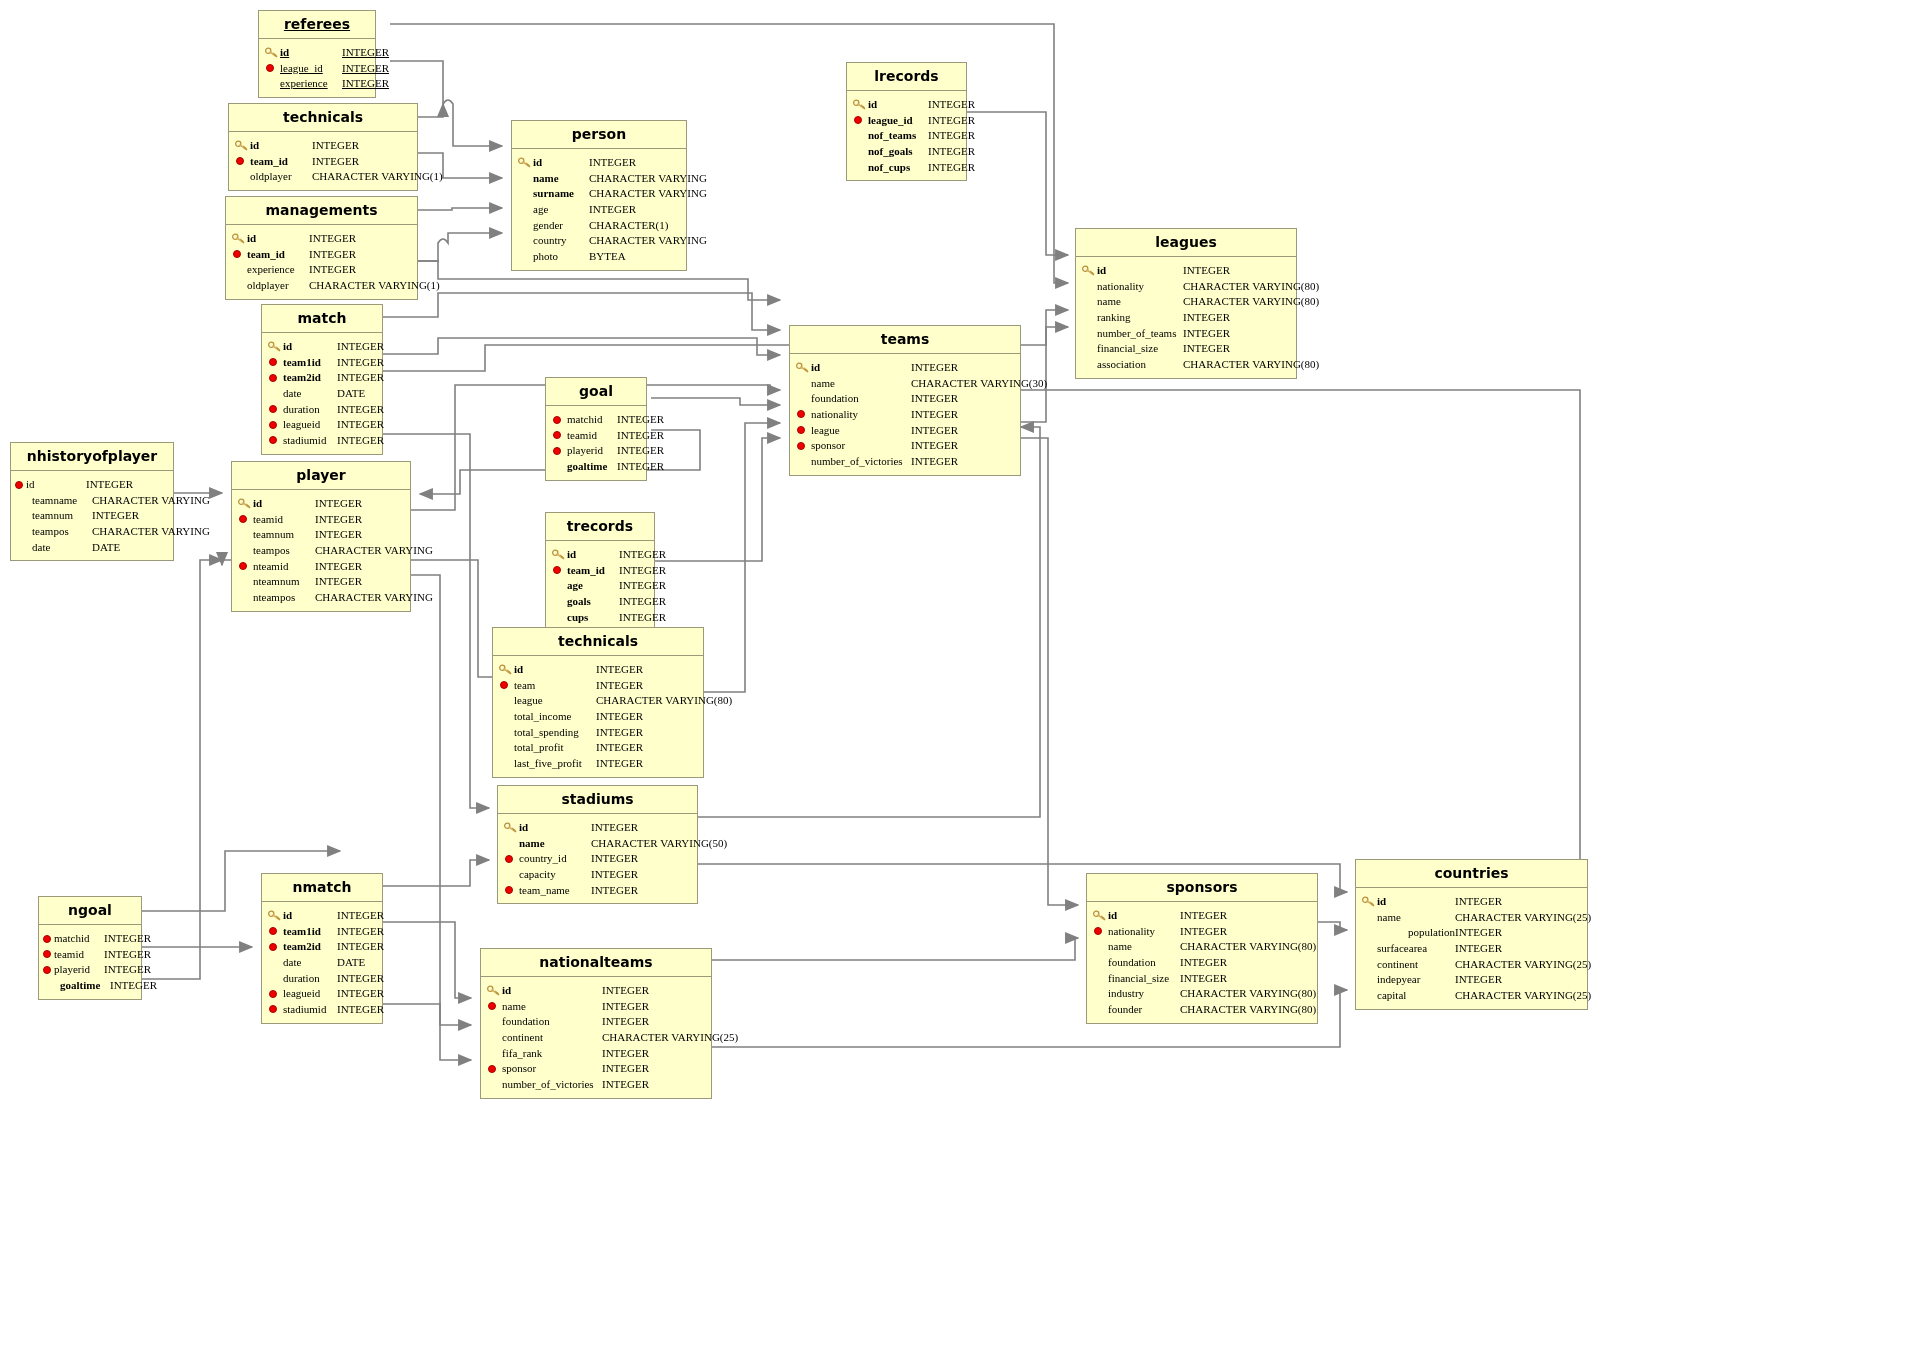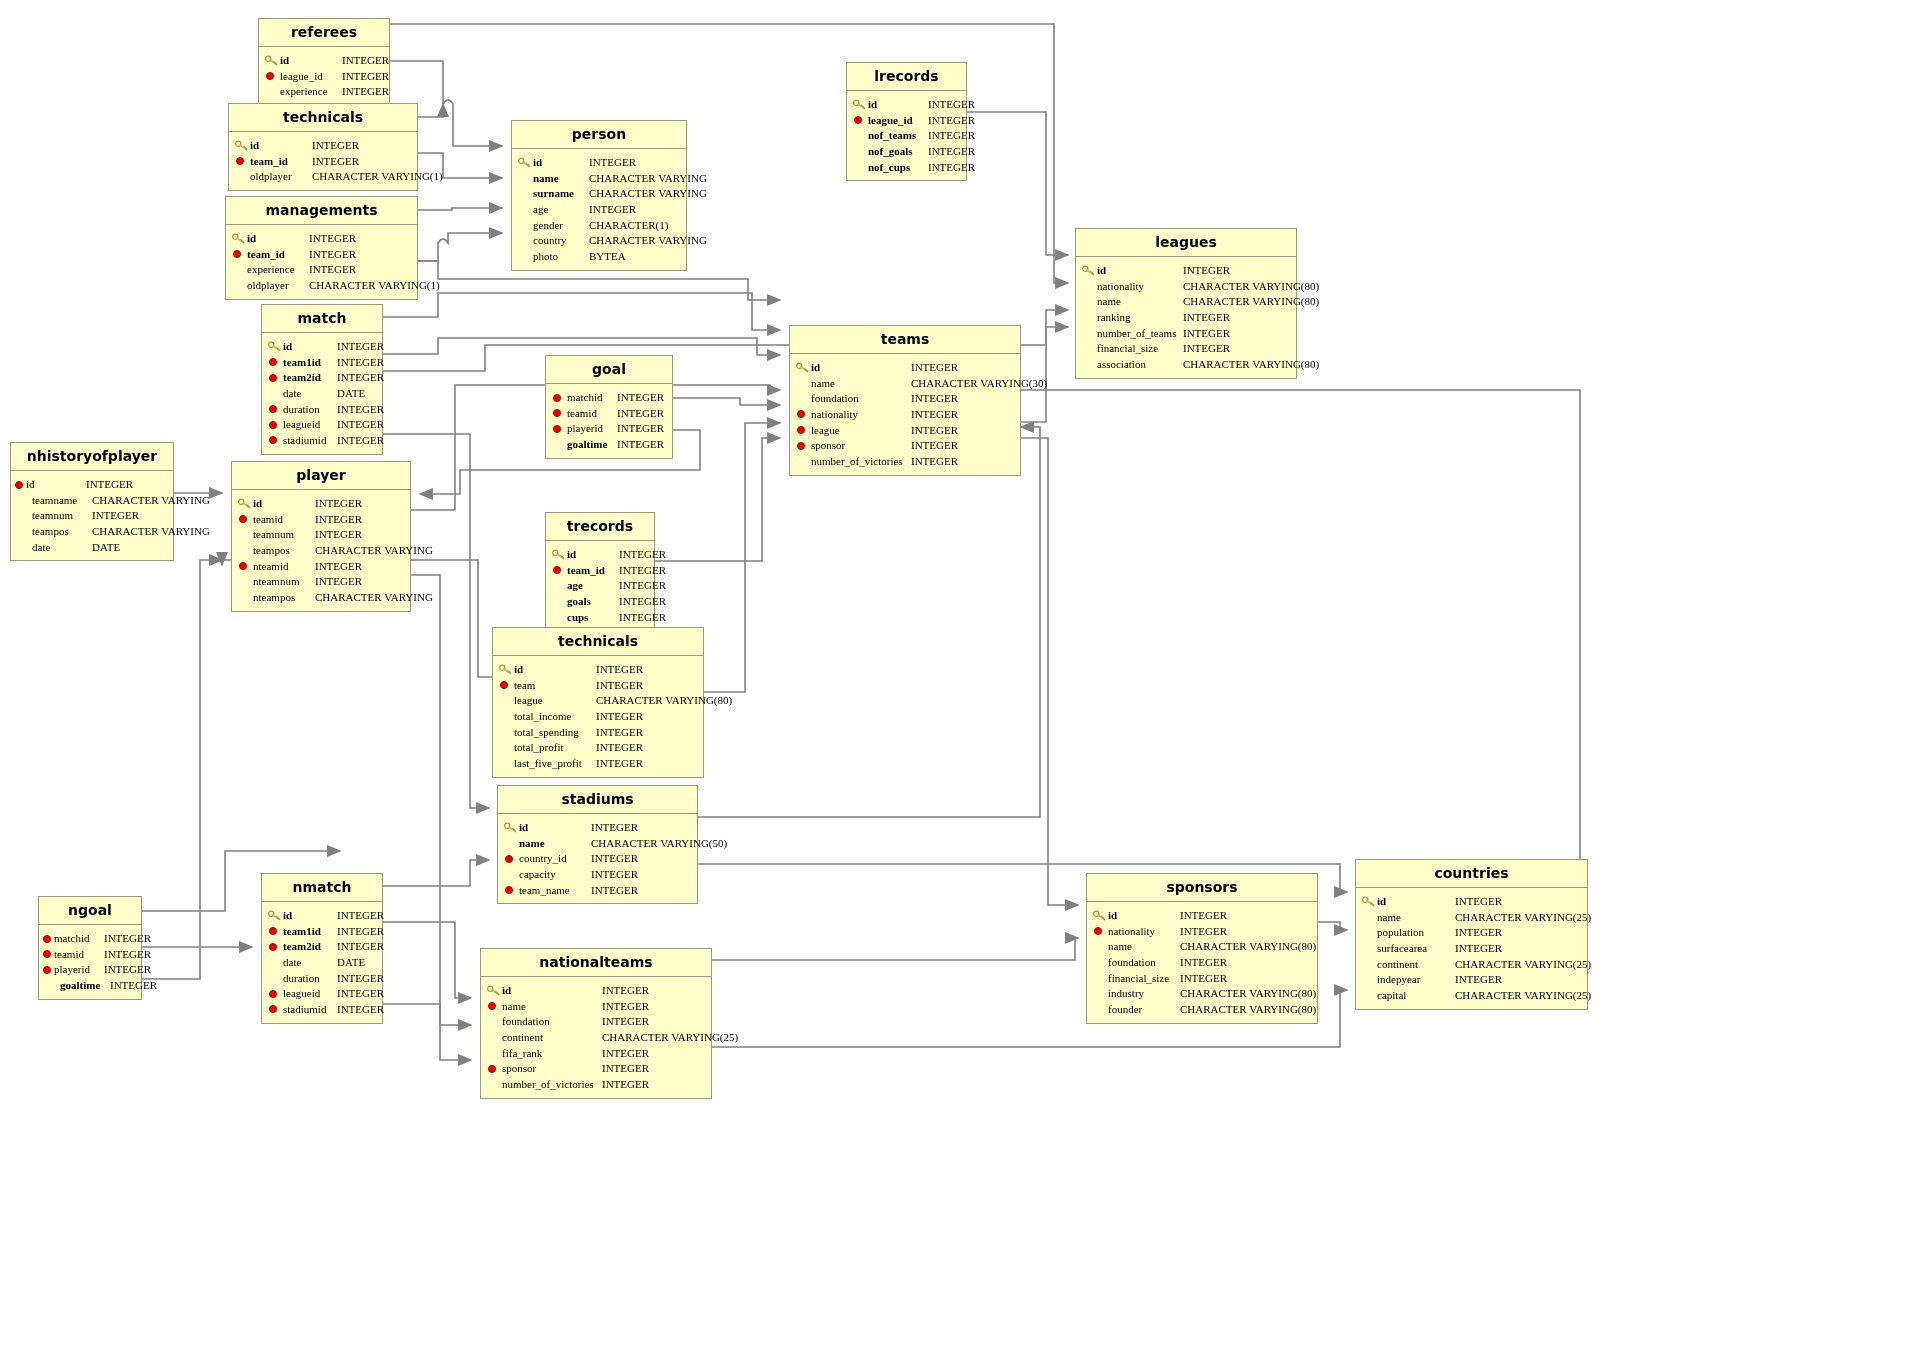--- a/index.html
+++ b/index.html
@@ -132,21 +132,21 @@
         <path d="M142,979 L200,979 L200,560 L222,560" marker-end="url(#arrow)"></path>
         <path d="M712,960 L1075,960 L1075,938 L1078,938" marker-end="url(#arrow)"></path>
         <path d="M712,1047 L1340,1047 L1340,990 L1347,990" marker-end="url(#arrow)"></path>
         <path d="M1294,922 L1340,922 L1340,930 L1347,930" marker-end="url(#arrow)"></path>
         <path d="M1021,438 L1048,438 L1048,905 L1078,905" marker-end="url(#arrow)"></path>
         <path d="M1021,390 L1580,390 L1580,960 L1562,960" marker-end="url(#arrow)"></path>
         <path d="M1021,422 L1046,422 L1046,327 L1068,327" marker-end="url(#arrow)"></path>
       </g>
   </svg>
   <div id="entity-layer">
-      <div class="entity" style="left: 258px; top: 18px; width: 132px;">
+      <div class="entity" style="left: 258px; top: 10px; width: 118px; text-decoration: underline;">
         <div class="entity-title">referees</div>
         <div class="entity-body">
           <div class="attr">
             <span class="marker">
               <svg class="key-icon" viewBox="0 0 26 22" xmlns="http://www.w3.org/2000/svg">
   <circle cx="6.5" cy="7.5" r="5.2" fill="none" stroke="#b9923c" stroke-width="2.6"></circle>
   <circle cx="6.5" cy="7.5" r="1.7" fill="#fff3cf"></circle>
   <path d="M10 10 L23 19" stroke="#d6b061" stroke-width="3.2" stroke-linecap="round"></path>
   <path d="M17.5 12.5 L20 17" stroke="#b9923c" stroke-width="2.4" stroke-linecap="round"></path>
   <path d="M21 15.5 L23.2 19.2" stroke="#b9923c" stroke-width="2.4" stroke-linecap="round"></path>
@@ -475,21 +475,21 @@
             <span class="a-name" style="width: 100px; min-width: 100px;">sponsor</span>
             <span class="a-type">INTEGER</span>
           </div>
           <div class="attr">
             <span class="marker"></span>
             <span class="a-name" style="width: 100px; min-width: 100px;">number_of_victories</span>
             <span class="a-type">INTEGER</span>
           </div>
         </div>
       </div>
-      <div class="entity" style="left: 545px; top: 355px; width: 128px;">
+      <div class="entity" style="left: 545px; top: 377px; width: 102px;">
         <div class="entity-title">goal</div>
         <div class="entity-body">
           <div class="attr">
             <span class="marker">
               <span class="fk-dot"></span>
             </span>
             <span class="a-name" style="width: 50px; min-width: 50px;">matchid</span>
             <span class="a-type">INTEGER</span>
           </div>
           <div class="attr">
@@ -934,21 +934,21 @@
             <span class="a-name b" style="width: 78px; min-width: 78px;">id</span>
             <span class="a-type">INTEGER</span>
           </div>
           <div class="attr">
             <span class="marker"></span>
             <span class="a-name" style="width: 78px; min-width: 78px;">name</span>
             <span class="a-type">CHARACTER VARYING(25)</span>
           </div>
           <div class="attr">
             <span class="marker"></span>
-            <span class="a-name" style="width: 78px; min-width: 78px;">population</span>
+            <span class="a-name" style="width: 78px; min-width: 78px; text-align: right;">population</span>
             <span class="a-type">INTEGER</span>
           </div>
           <div class="attr">
             <span class="marker"></span>
             <span class="a-name" style="width: 78px; min-width: 78px;">surfacearea</span>
             <span class="a-type">INTEGER</span>
           </div>
           <div class="attr">
             <span class="marker"></span>
             <span class="a-name" style="width: 78px; min-width: 78px;">continent</span>

